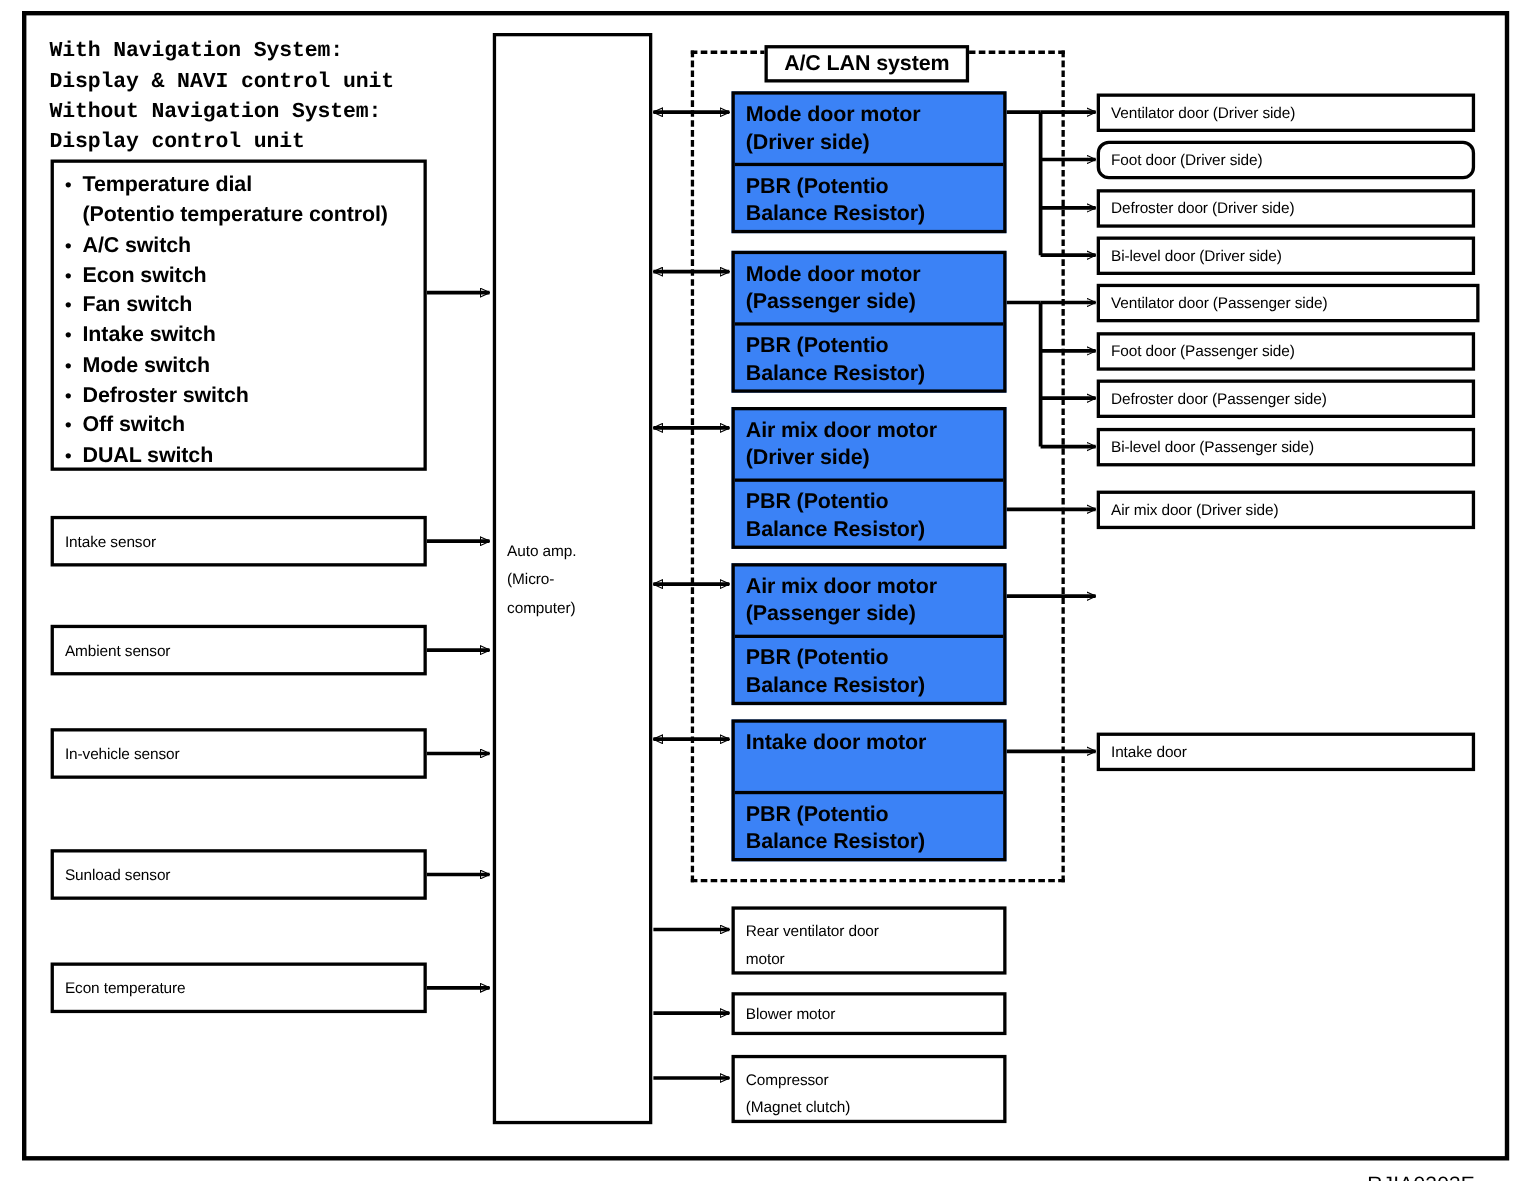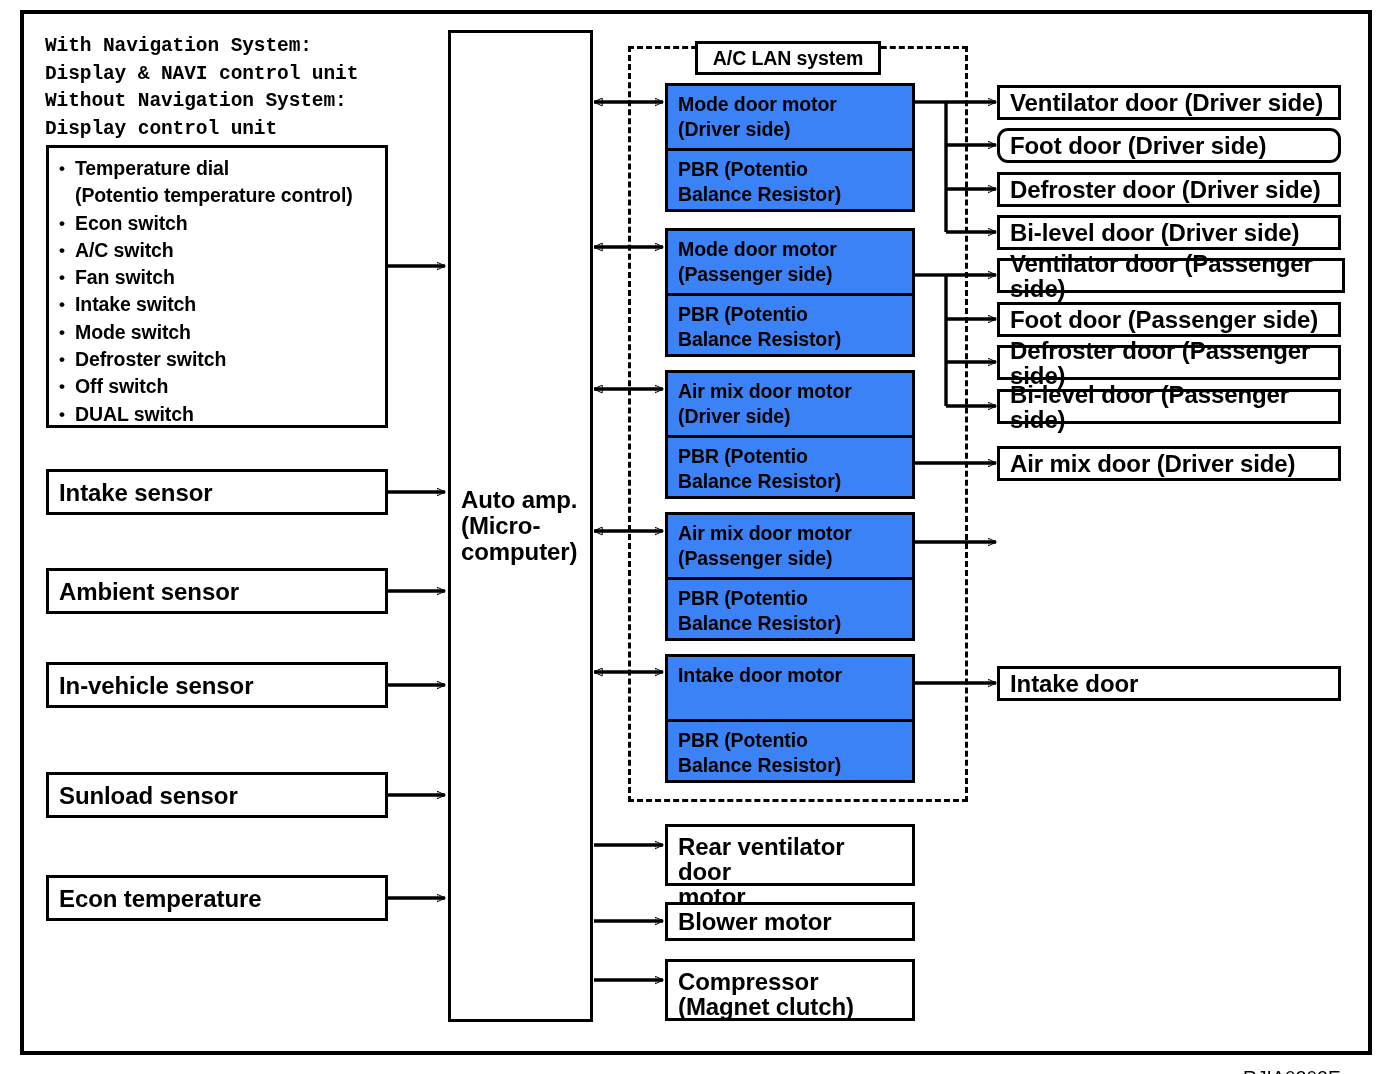--- a/index.html
+++ b/index.html
@@ -9,21 +9,21 @@
   #canvas{position:absolute;left:0;top:0;width:1392px;height:1074px;}
 
   
   .page-frame{position:absolute;left:20px;top:10px;width:1352px;height:1045px;
               border:4px solid #000;box-sizing:border-box;}
 
   
   .box{position:absolute;box-sizing:border-box;border:3px solid #000;background:#fff;
        display:flex;align-items:center;}
   .box.top{align-items:flex-start;}
-  .box .txt{padding:0 10px;font-size:24px;line-height:25px;font-weight:bold;
+  .box .txt{padding:0 10px;font-size:14px;line-height:25px;font-weight:normal;
             letter-spacing:-0.1px;white-space:pre-line;}
   .box.top .txt{padding-top:7px;}
 
   
   .stack{position:absolute;box-sizing:border-box;border:3px solid #000;background:#3b82f6;}
   .stack .cell{box-sizing:border-box;display:flex;align-items:flex-start;}
   .stack .cell.divider{border-top:3px solid #000;}
   .stack .cell .txt{padding:6px 10px 0 10px;font-size:19.5px;line-height:25px;
                     font-weight:bold;white-space:pre-line;letter-spacing:-0.1px;}
 
@@ -128,22 +128,22 @@
 
   <div class="headnote" style="left:45px;top:33px;width:360px;font-family:Liberation Mono, monospace;">With Navigation System:
 Display &amp; NAVI control unit
 Without Navigation System:
 Display control unit</div>
 
   <div class="listbox" style="left:46px;top:145px;width:342px;height:283px;">
     <ul>
       <li>Temperature dial
 (Potentio temperature control)</li>
+      <li>A/C switch</li>
       <li>Econ switch</li>
-      <li>A/C switch</li>
       <li>Fan switch</li>
       <li>Intake switch</li>
       <li>Mode switch</li>
       <li>Defroster switch</li>
       <li>Off switch</li>
       <li>DUAL switch</li>
     </ul>
   </div>
 
   <div class="box" style="left:46px;top:469px;width:342px;height:46px;">

